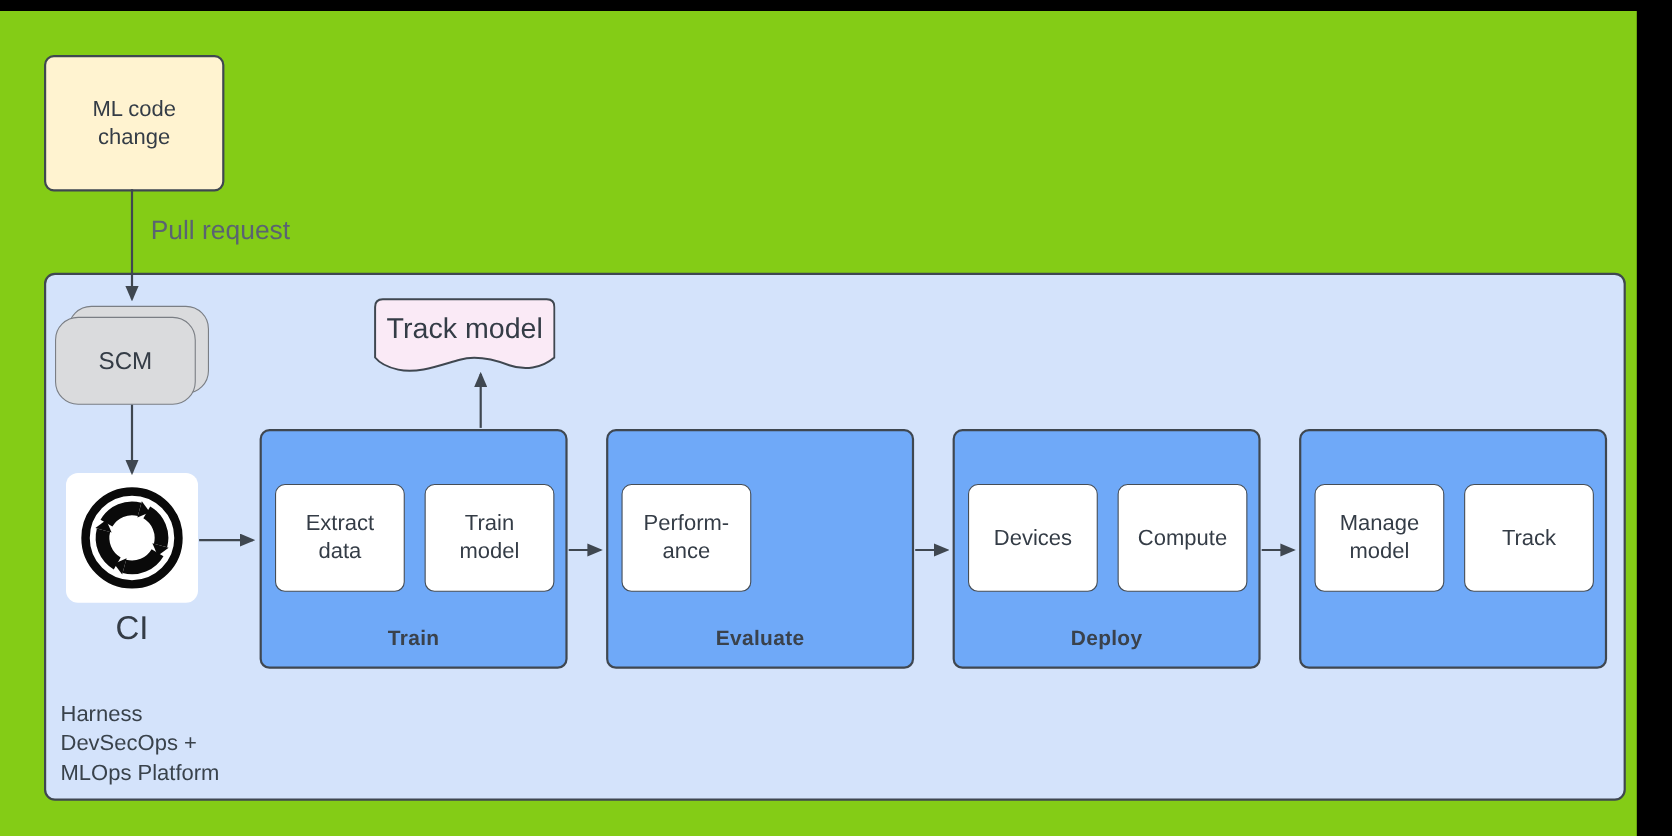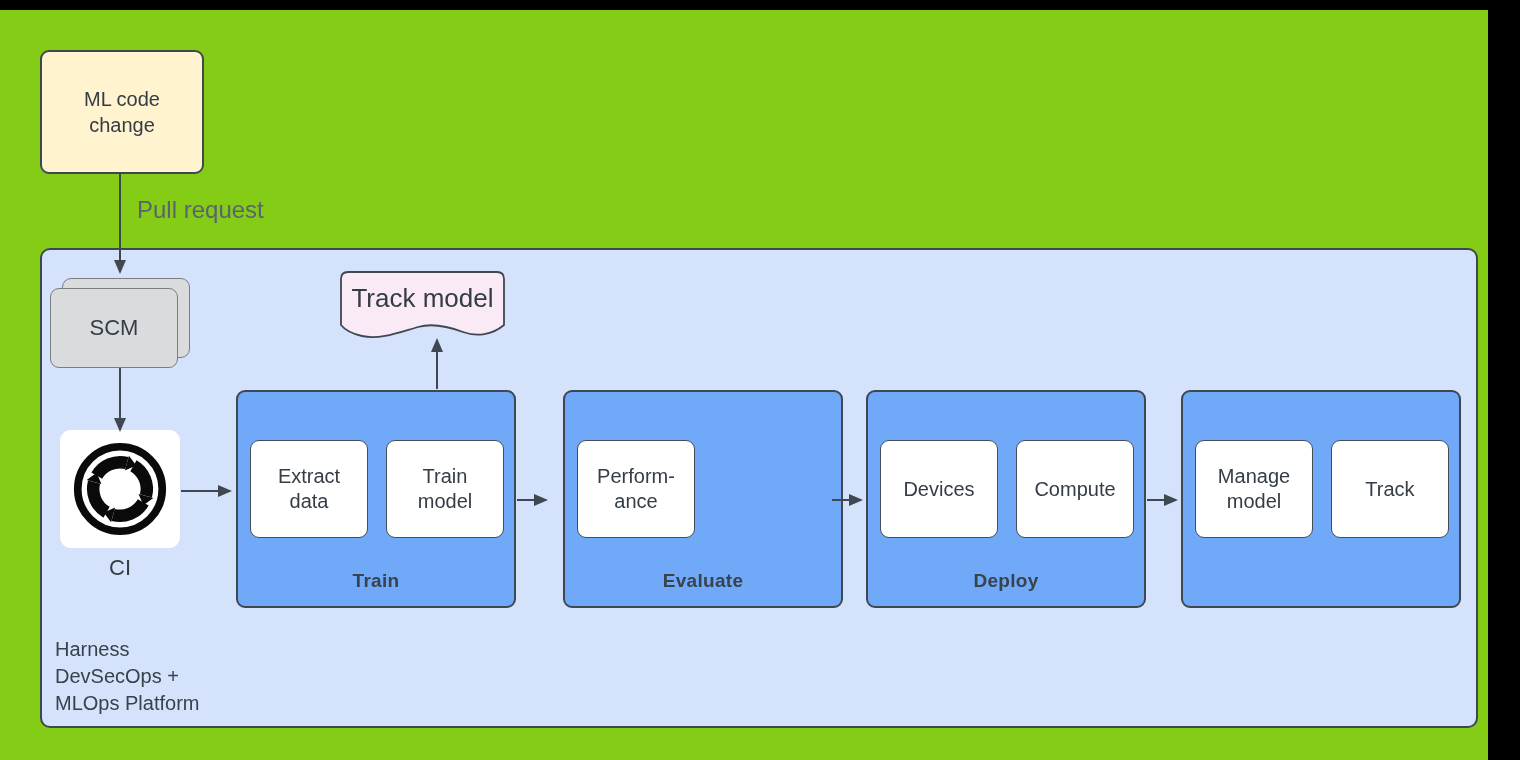--- a/index.html
+++ b/index.html
@@ -25,54 +25,54 @@
   
   #platform{
     position:absolute;left:40px;top:238px;width:1438px;height:480px;
     background:#D4E3FB;border:2px solid #3F4750;border-radius:10px;
     box-sizing:border-box;
   }
 
   
   .scm-box{
     position:absolute;width:128px;height:80px;background:#DADBDD;
-    border:1.5px solid #7A7E84;border-radius:9px;box-sizing:border-box;
+    border:1.5px solid #7A7E84;border-radius:21px;box-sizing:border-box;
   }
   #scm-back{left:62px;top:268px;}
   #scm-front{
     left:50px;top:278px;display:flex;align-items:center;justify-content:center;
     font-size:22px;
   }
 
   
   #ci-box{
     position:absolute;left:60px;top:420px;width:120px;height:118px;
     background:#FFFFFF;border-radius:11px;
     display:flex;align-items:center;justify-content:center;
   }
   #ci-label{
     position:absolute;left:60px;top:545px;width:120px;text-align:center;
-    font-size:22px;
+    font-size:30px;
   }
 
   
   #track-doc{position:absolute;left:340px;top:261px;width:165px;height:76px;}
   #track-doc .doc-label{
     position:absolute;left:0;top:12px;width:165px;text-align:center;
     font-size:26px;
   }
 
   
   .stage{
     position:absolute;top:380px;width:280px;height:218px;
     background:#6FA9F8;border:2px solid #3F4750;border-radius:9px;
     box-sizing:border-box;
   }
   #stage-train{left:236px;}
-  #stage-evaluate{left:563px;}
+  #stage-evaluate{left:551px;}
   #stage-deploy{left:866px;}
   #stage-monitor{left:1181px;}
   .stage-item{
     position:absolute;top:48px;width:118px;height:98px;
     background:#FFFFFF;border:1.5px solid #454D56;border-radius:9px;
     box-sizing:border-box;display:flex;align-items:center;justify-content:center;
     text-align:center;font-size:20px;line-height:25px;padding:0 9px;
   }
   .stage-item.first{left:12px;}
   .stage-item.second{left:148px;}

